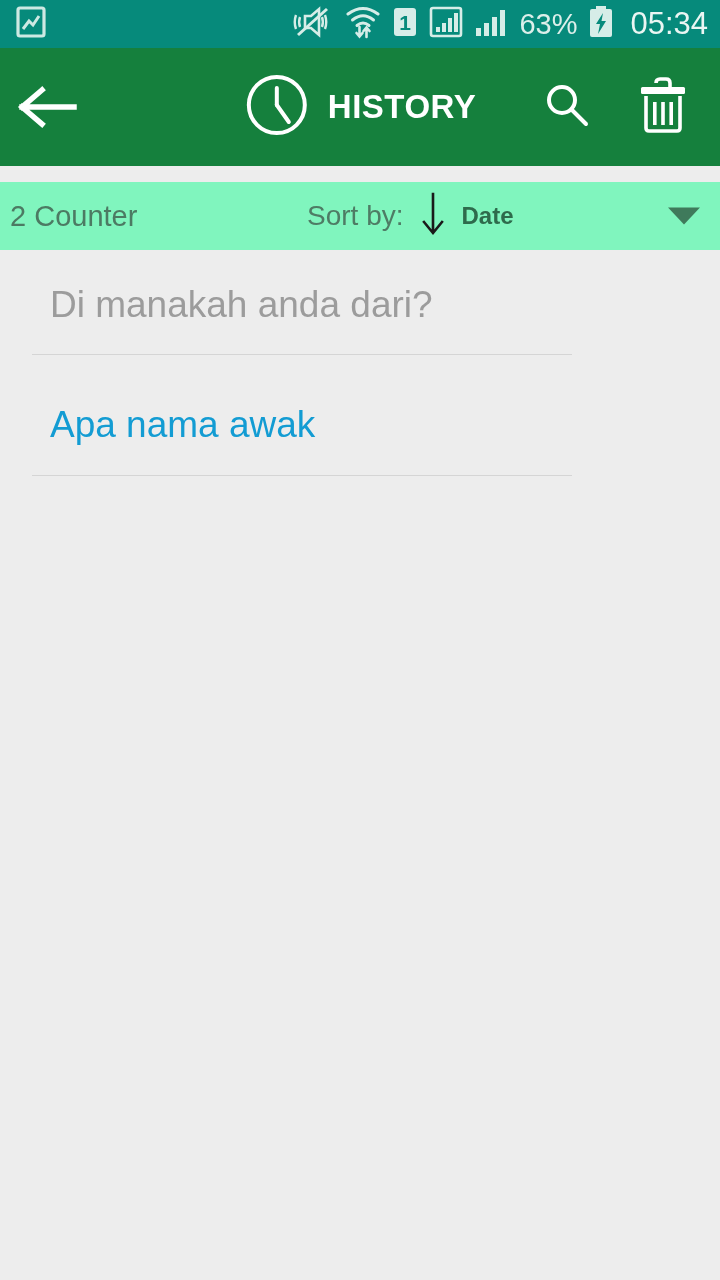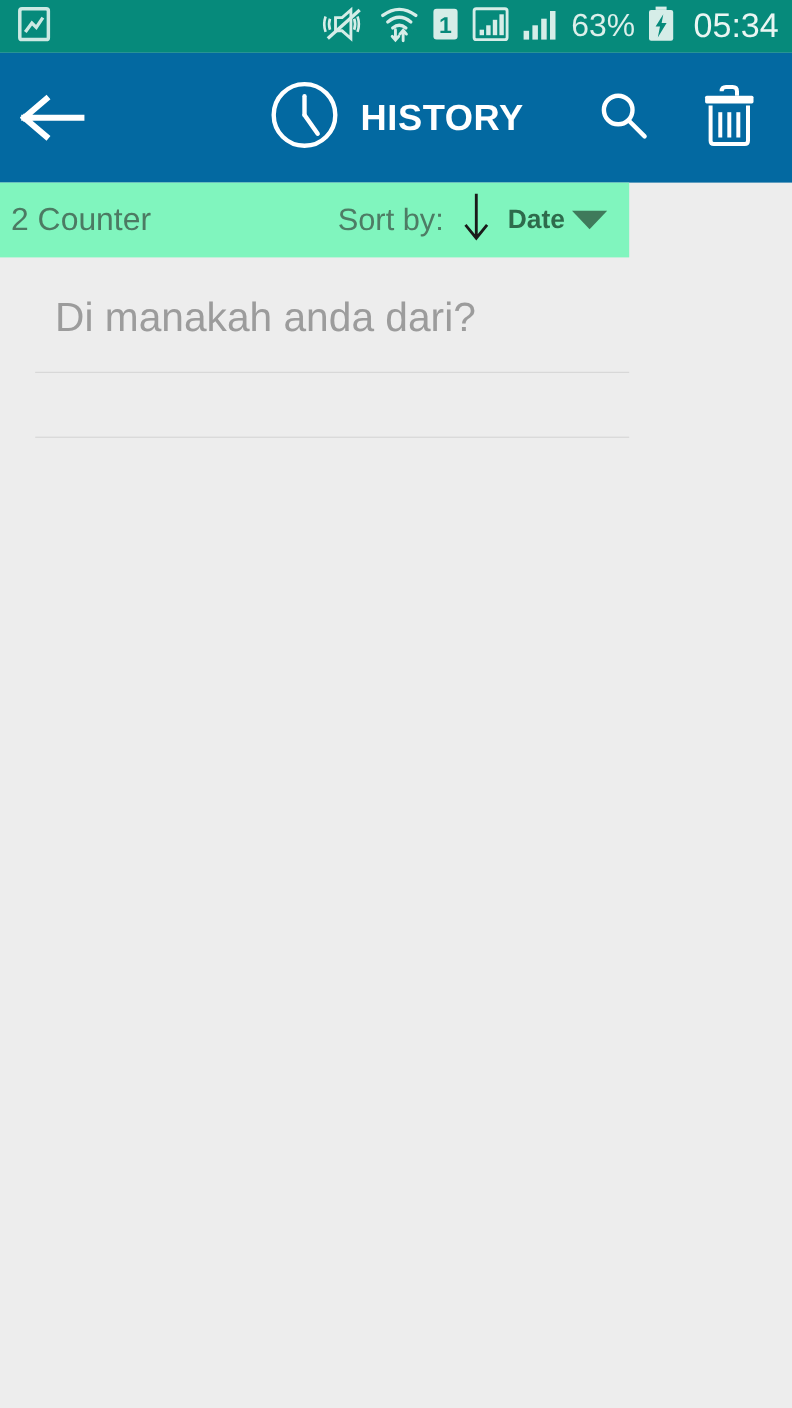--- a/index.html
+++ b/index.html
@@ -22,21 +22,21 @@
   .status-right{
     margin-left:auto; display:flex; align-items:center; gap:11px;
   }
   .sb-icon{ display:block; }
   .sb-pct{ font-size:29px; color:#DCEFEA; }
   .sb-clock{ font-size:31px; color:#EAF6F3; margin-left:5px; }
 
   
   .app-bar{
     height:118px; width:720px;
-    background:#0369a1;
+    background:#15803d;
     display:flex; align-items:center;
     position:relative;
   }
   .back-btn{
     width:96px; height:118px;
     display:flex; align-items:center; justify-content:center;
   }
   .title-group{
     position:absolute; left:50%; top:50%;
     transform:translate(-50%,-50%);
@@ -51,24 +51,25 @@
     margin-left:auto; display:flex; align-items:center;
     height:118px; padding-right:22px; gap:26px;
   }
   .bar-btn{
     width:70px; height:118px;
     display:flex; align-items:center; justify-content:center;
   }
 
   
   .sort-bar{
-    height:68px; width:572px;
+    height:68px; width:720px;
     background:#80F5BE;
     display:flex; align-items:center;
     position:relative;
+    margin-top:16px;
   }
   .counter{
     font-size:29px; color:#4C7A63; padding-left:10px;
     font-family:"Liberation Sans", sans-serif;
   }
   .sort-group{
     position:absolute; left:307px; top:50%;
     transform:translateY(-50%);
     display:flex; align-items:center;
   }
@@ -246,16 +247,17 @@
 </div>
 
 <div class="history-list">
 
   <div class="history-item">
     <div class="hi-source">Di manakah anda dari?</div>
   </div>
   <div class="divider"></div>
 
   <div class="history-item">
+    <div class="hi-target">Apa nama awak</div>
   </div>
   <div class="divider"></div>
 
 </div>
 
 </body></html>

